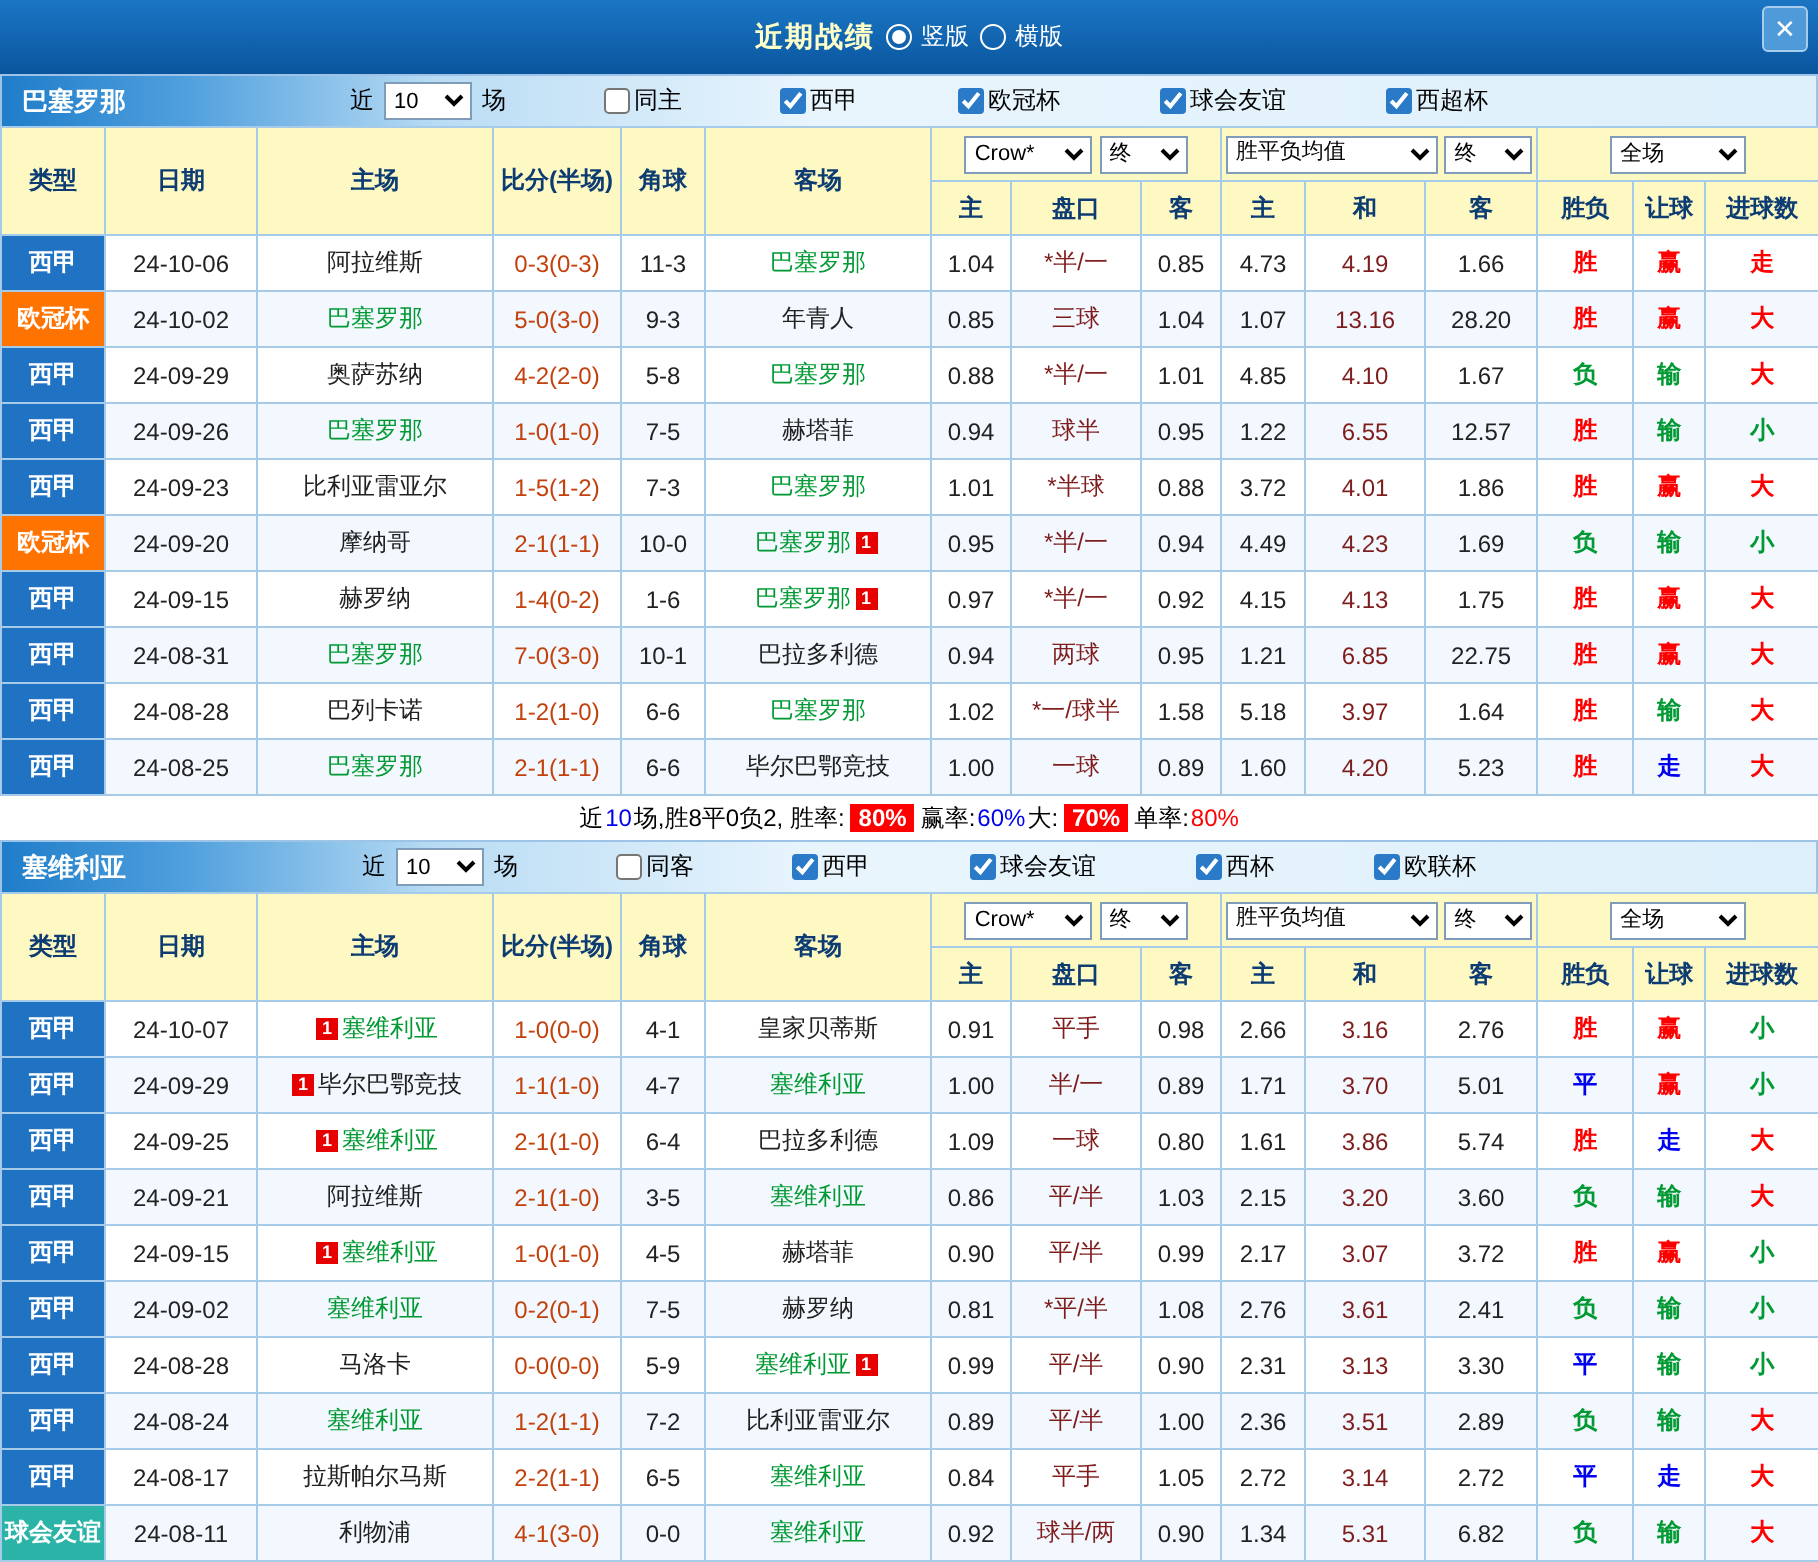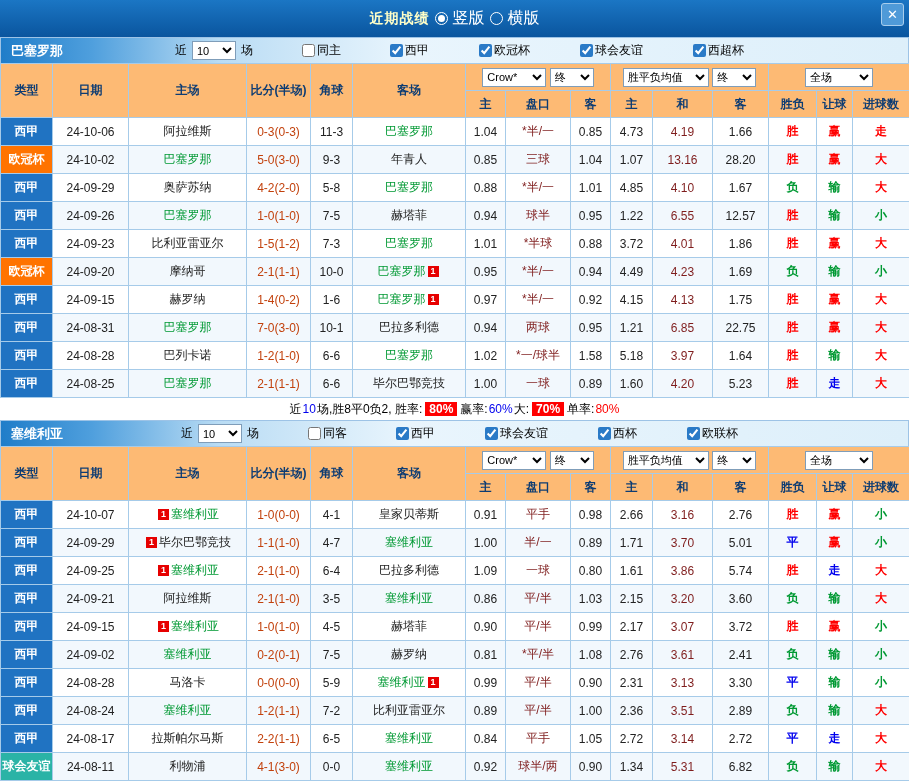--- a/index.html
+++ b/index.html
@@ -3,40 +3,40 @@
 <meta charset="utf-8">
 <style>
   html,body{margin:0;padding:0;background:#fff;}
   body{width:909px;height:781px;overflow:hidden;font-family:"Liberation Sans","DejaVu Sans",sans-serif;font-size:12px;color:#222;}
   
   .topbar{height:37px;background:linear-gradient(#1b76c4,#0a559e);position:relative;display:flex;align-items:center;}
   .topcenter{margin:0 auto;display:flex;align-items:center;gap:5px;}
   .title{color:#ffffc8;font-weight:bold;font-size:14px;letter-spacing:1px;}
   .radio{width:11px;height:11px;border:1px solid #fff;border-radius:50%;display:inline-block;position:relative;background:transparent;cursor:pointer;}
   .radio.sel::after{content:"";position:absolute;left:2px;top:2px;right:2px;bottom:2px;background:#fff;border-radius:50%;}
-  .rlabel{color:#fff;font-size:16px;text-align:center;}
+  .rlabel{color:#fff;font-size:12px;text-align:center;}
   .close{position:absolute;right:5px;top:3px;width:21px;height:21px;background:#4f9ad8;border:1px solid #a8cdec;border-radius:3px;color:#fff;display:flex;align-items:center;justify-content:center;font-size:13px;font-weight:bold;cursor:pointer;}
   
   .section{margin-top:0;}
   .teambar{height:25px;display:flex;align-items:center;border:1px solid #9dc3e6;border-bottom:none;background:linear-gradient(90deg,#1f7dc9 0%,#4f9fdd 10%,#b9dcf4 24%,#e9f5fd 45%,#ddeffa 100%);}
   .teamname{color:#fff;font-weight:bold;font-size:13px;padding:0 10px;min-width:110px;}
   .filters{display:flex;align-items:center;gap:5px;margin:0 auto;padding-right:120px;color:#000;}
   .filters select,.thsel{height:19px;font-size:11px;border:1px solid #7f9db9;background:#fff;font-family:inherit;}
   .sel-count{width:44px;}
   .chk{display:inline-flex;align-items:center;gap:2px;cursor:pointer;padding-left:44px;}
   .chk input{width:13px;height:13px;margin:0;accent-color:#2a7ac7;cursor:pointer;}
   .league-filters{display:inline-flex;align-items:center;gap:6px;}
   
   table{border-collapse:collapse;table-layout:fixed;width:909px;}
   th,td{border:1px solid #a6cbe9;text-align:center;padding:0;overflow:hidden;white-space:nowrap;}
-  thead th{background:#fdba74;color:#0d3c73;font-weight:bold;height:26px;font-size:12px;}
+  thead th{background:#fef9c3;color:#0d3c73;font-weight:bold;height:26px;font-size:12px;}
   thead th .thsel{vertical-align:middle;}
   .sel-company{width:64px;}
   .sel-final{width:44px;}
-  .sel-avg{width:86px;}
+  .sel-avg{width:106px;font-family:Liberation Mono, monospace;}
   .sel-scope{width:68px;}
   tbody td{height:27px;font-size:12px;background:#fff;}
   tbody tr:nth-child(even) td{background:#f2f8fd;}
   td.type{color:#fff;font-weight:bold;}
   td.type.blue{background:#2073c2 !important;}
   td.type.orange{background:#ff7300 !important;}
   td.type.teal{background:#2ab3a6 !important;}
   td.team.green{color:#009933;}
   td.score{color:#c2410c;}
   td.hcap{color:#7f1d1d;}

